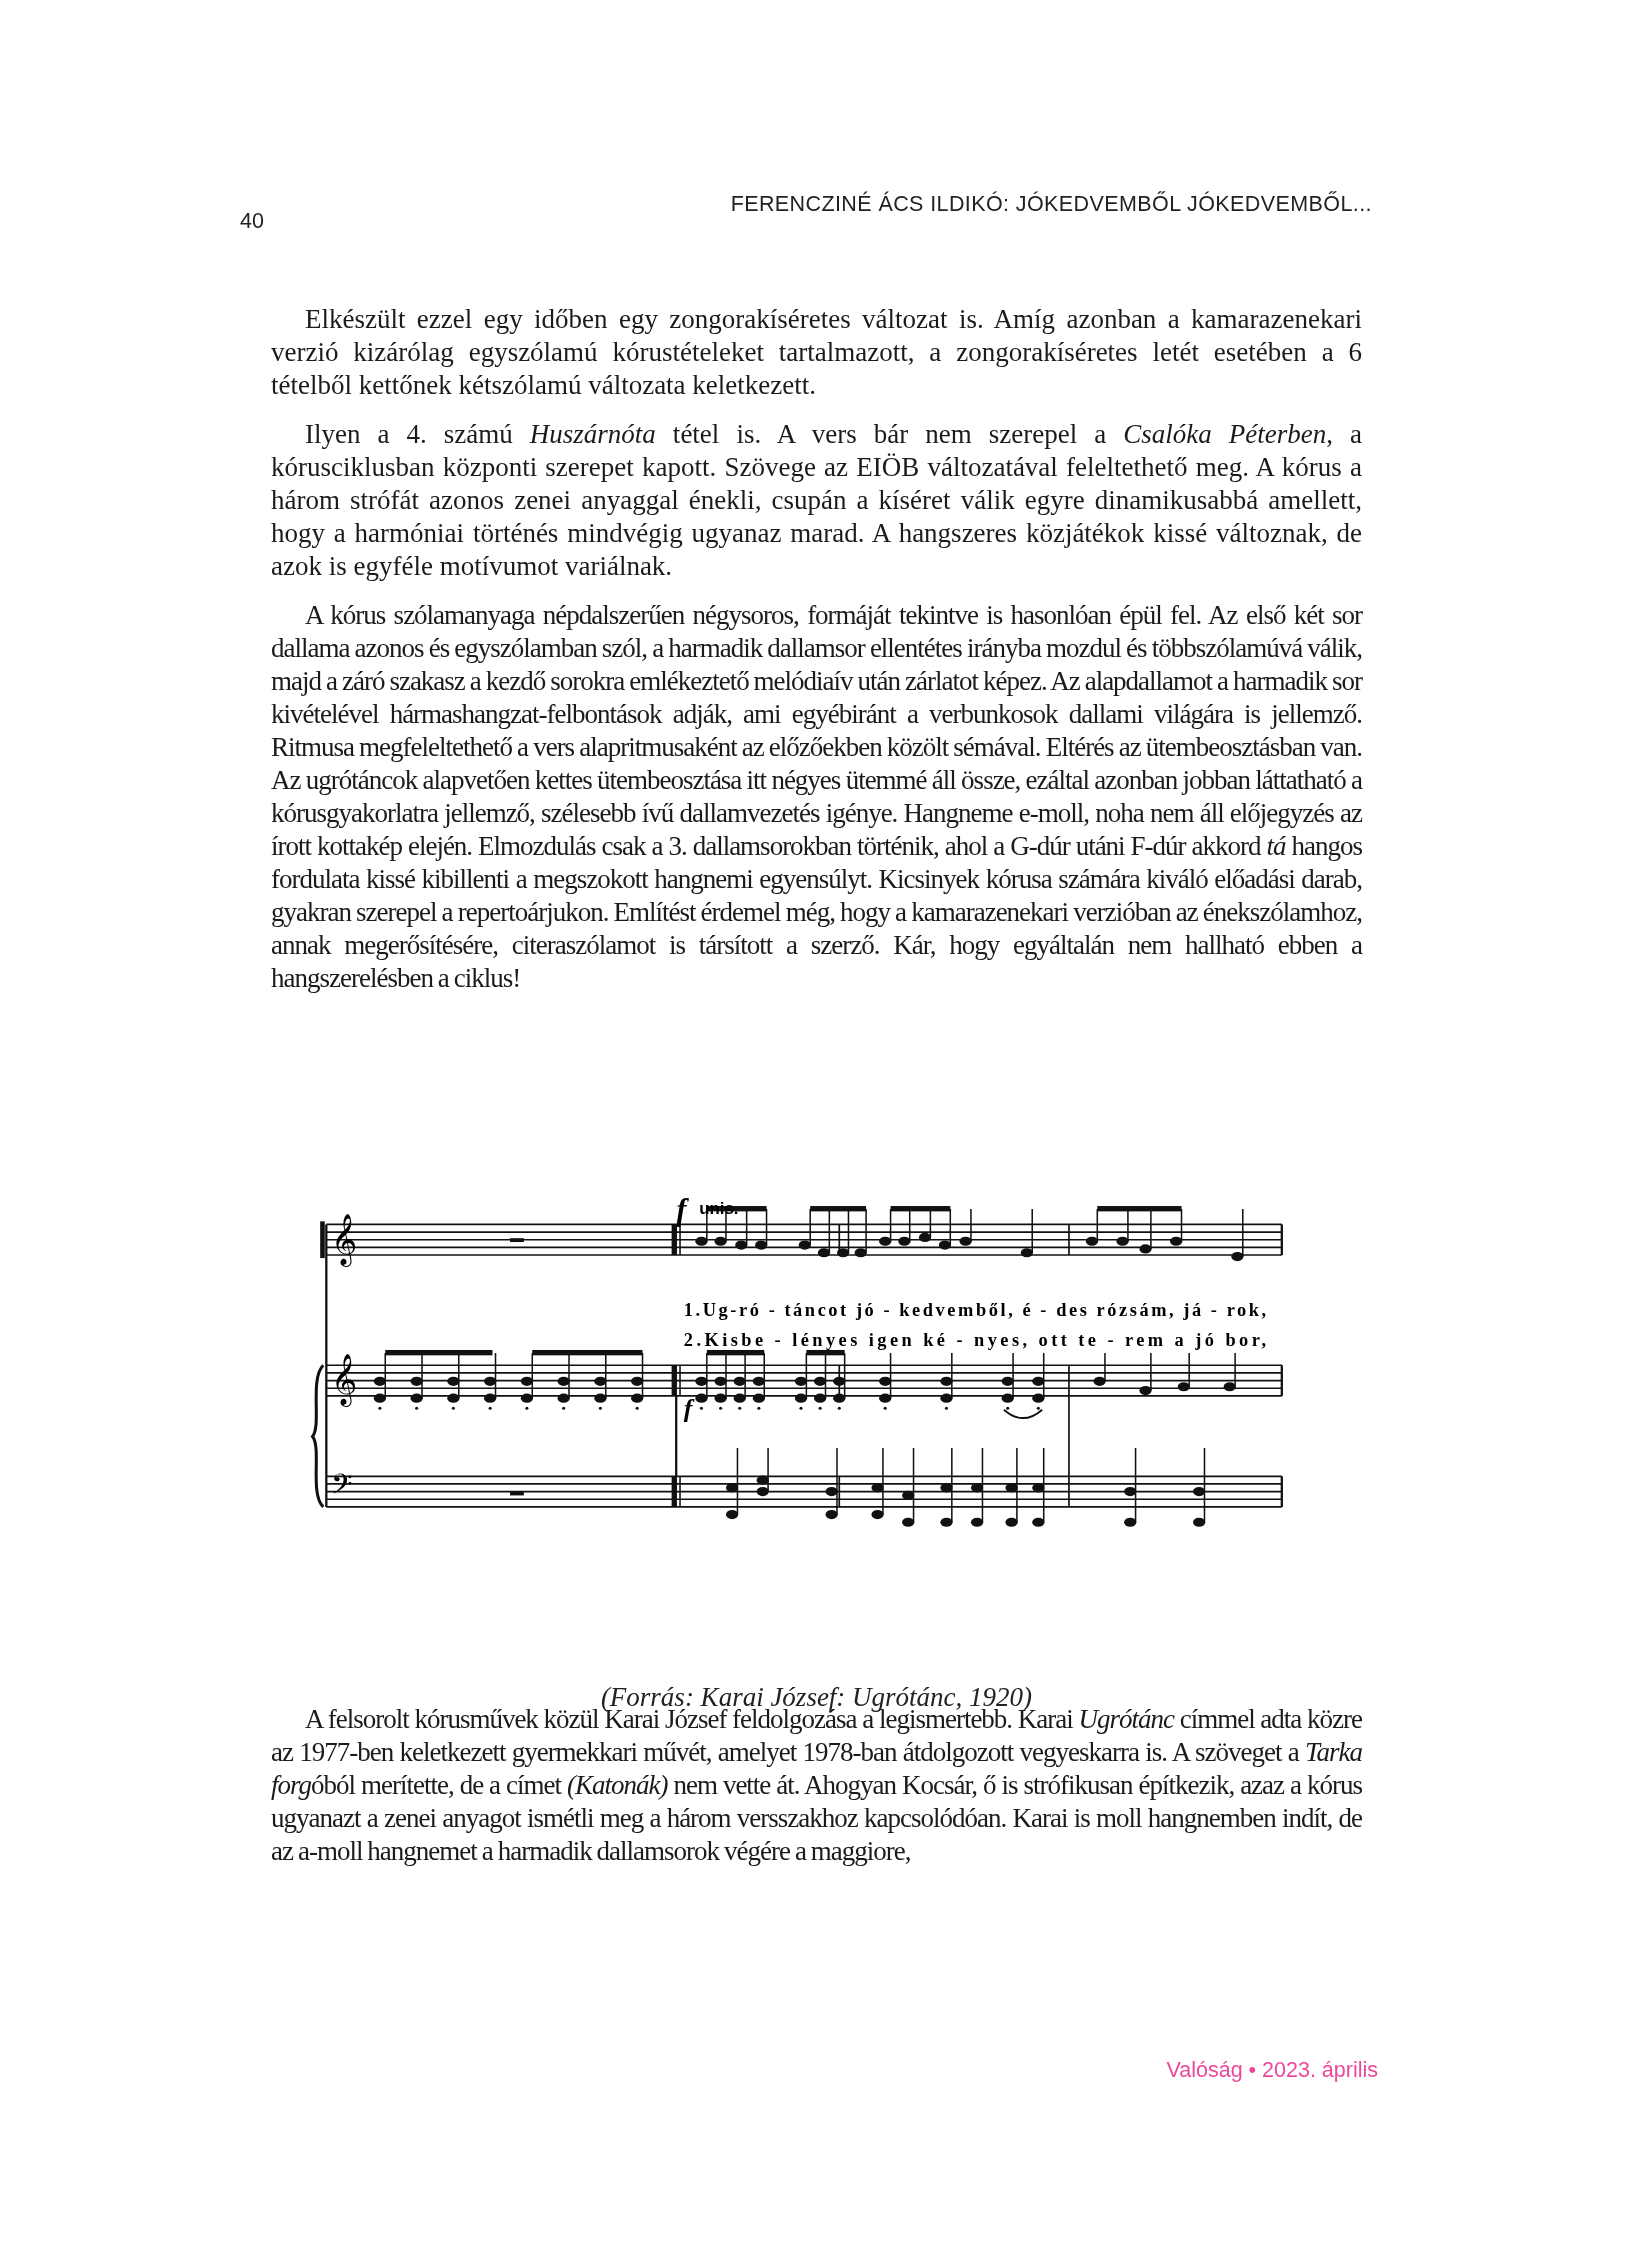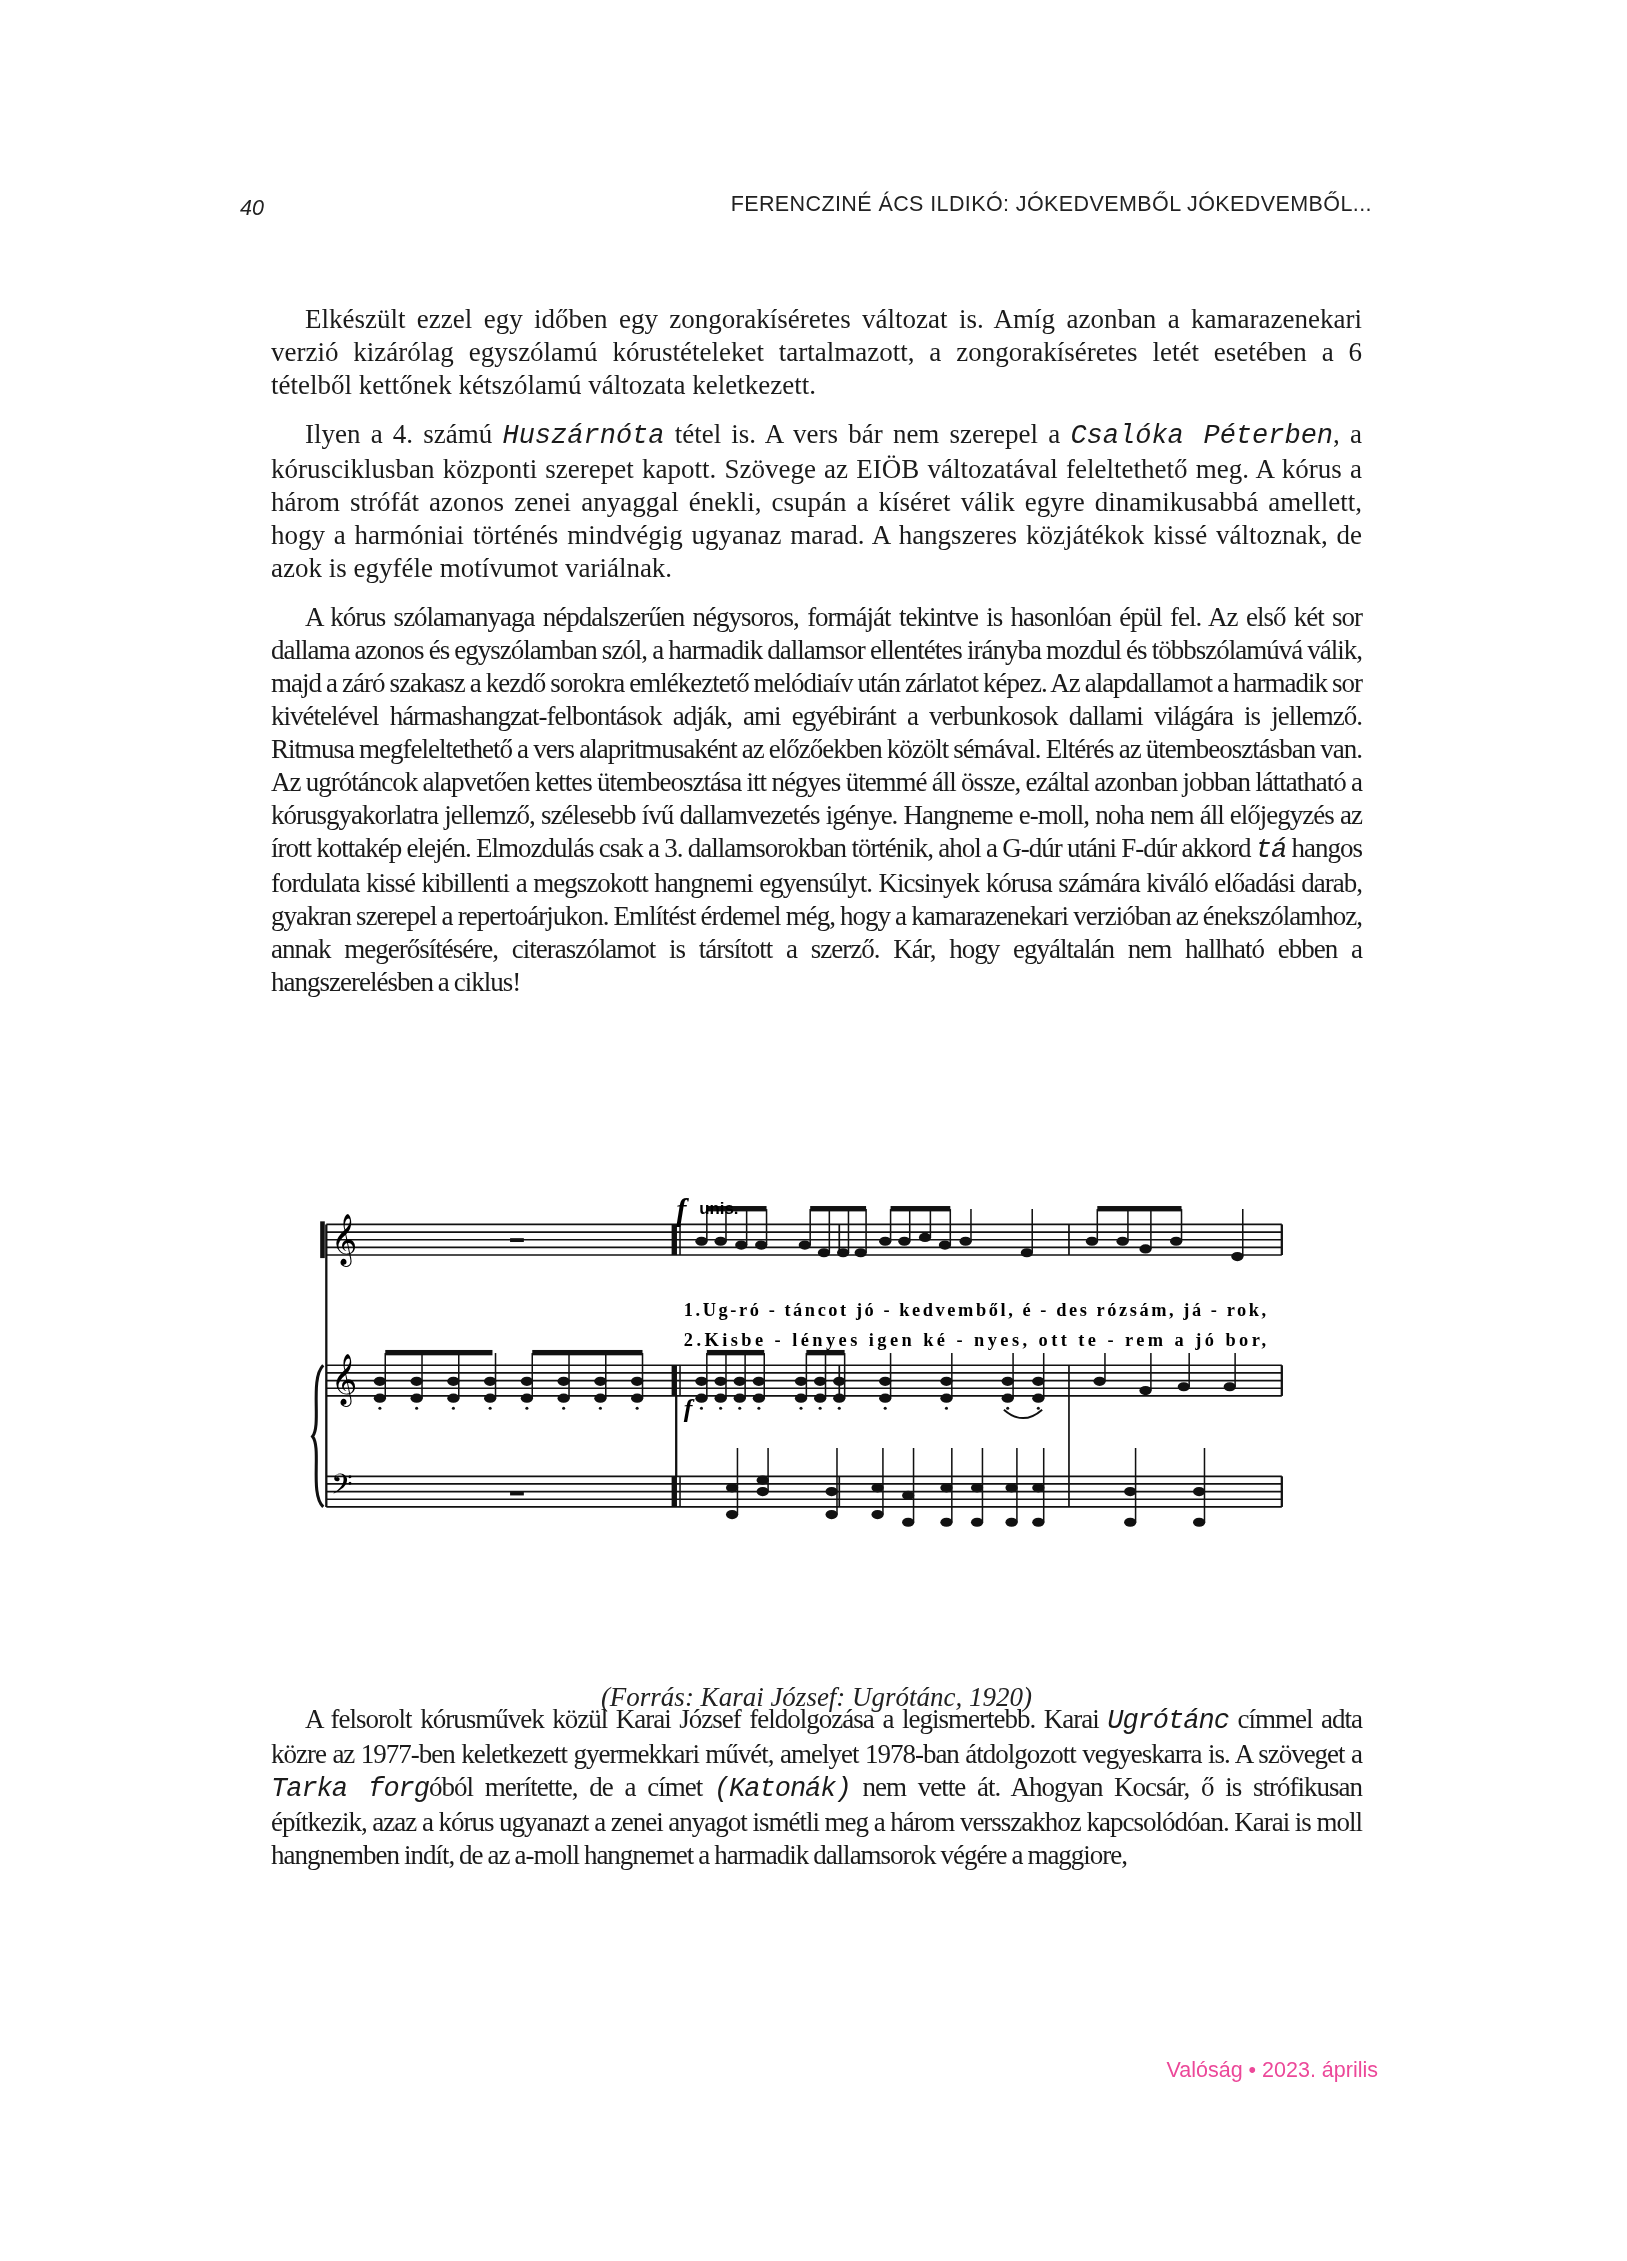--- a/index.html
+++ b/index.html
@@ -1,38 +1,38 @@
 <!DOCTYPE html>
 <html style="font-size:12.3px"><head>
 <meta charset="utf-8">
 <style>
   html, body { margin: 0; padding: 0; background: #ffffff; }
   body { width: 1628px; height: 2261px; position: relative; overflow: hidden; color: #1a1a1a; }
   .running-head { position: absolute; top: 192px; left: 240px; width: 1138px; height: 27.6px;
     font-family: "Liberation Sans", sans-serif; font-size: 21.5px; color: #222; }
-  .running-head .pageno { position: absolute; left: 0; top: 4px; font-style: italic; }
+  .running-head .pageno { position: absolute; left: 0; top: 17px; }
   .running-head .title { position: absolute; right: 6.1px; top: 0; letter-spacing: 0.4px; }
 
   .body-text { position: absolute; left: 255px; width: 1123px;
     font-family: "Liberation Serif", serif; font-size: 27px; line-height: 33px;
     text-align: justify; color: #1b1b1b; }
   .body-text p { margin: 16px; text-indent: 34px; hyphens: manual; }
   .block-a { top: 287px; }
   .block-b { top: 1687px; }
   .cond { letter-spacing: -1px; word-spacing: -0.8px; }
 
   .score { position: absolute; left: 303px; top: 1180px; width: 996px; height: 490px; }
   .score svg { display: block; }
 
   .caption { position: absolute; top: 1674px; left: 255px; width: 1123px; text-align: center;
     font-family: "Liberation Serif", serif; font-style: italic; font-size: 27px; color: #222; margin-top: 8px; }
 
   .footer { position: absolute; top: 2058px; right: 250px;
     font-family: "Liberation Sans", sans-serif; font-size: 21.5px; color: #ec4899; }
-  .ital { font-style: italic; font-family: Liberation Mono, monospace; }
+  .ital { font-style: italic; }
 </style>
 </head>
 <body>
 
 <div class="running-head">
   <span class="pageno">40</span>
   <span class="title">FERENCZINÉ ÁCS ILDIKÓ: JÓKEDVEMBŐL JÓKEDVEMBŐL...</span>
 </div>
 
 <div class="body-text block-a" id="block-a">

